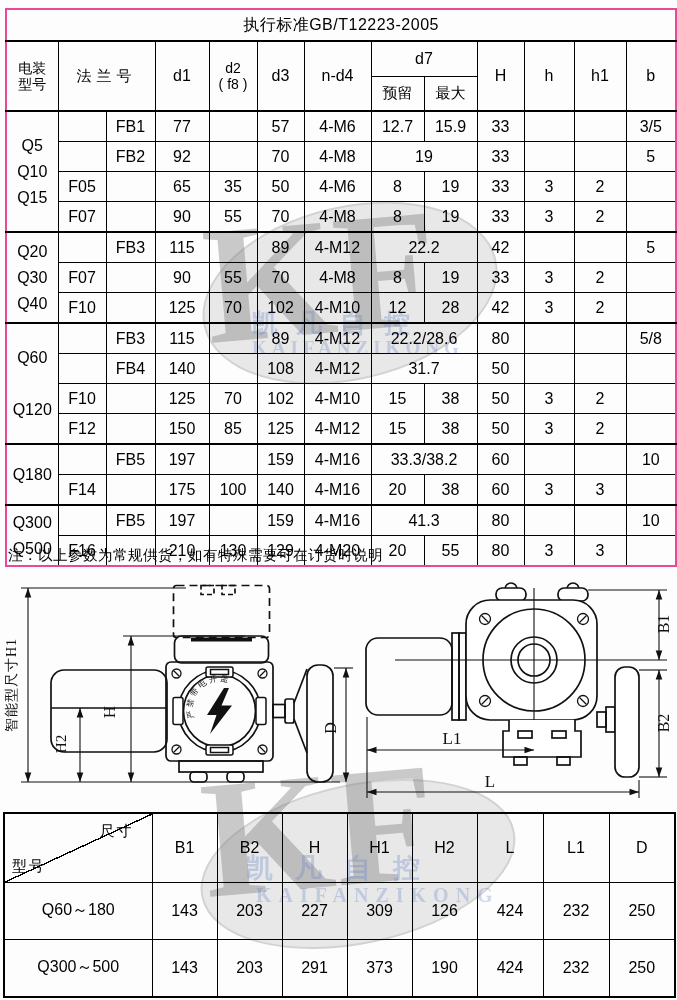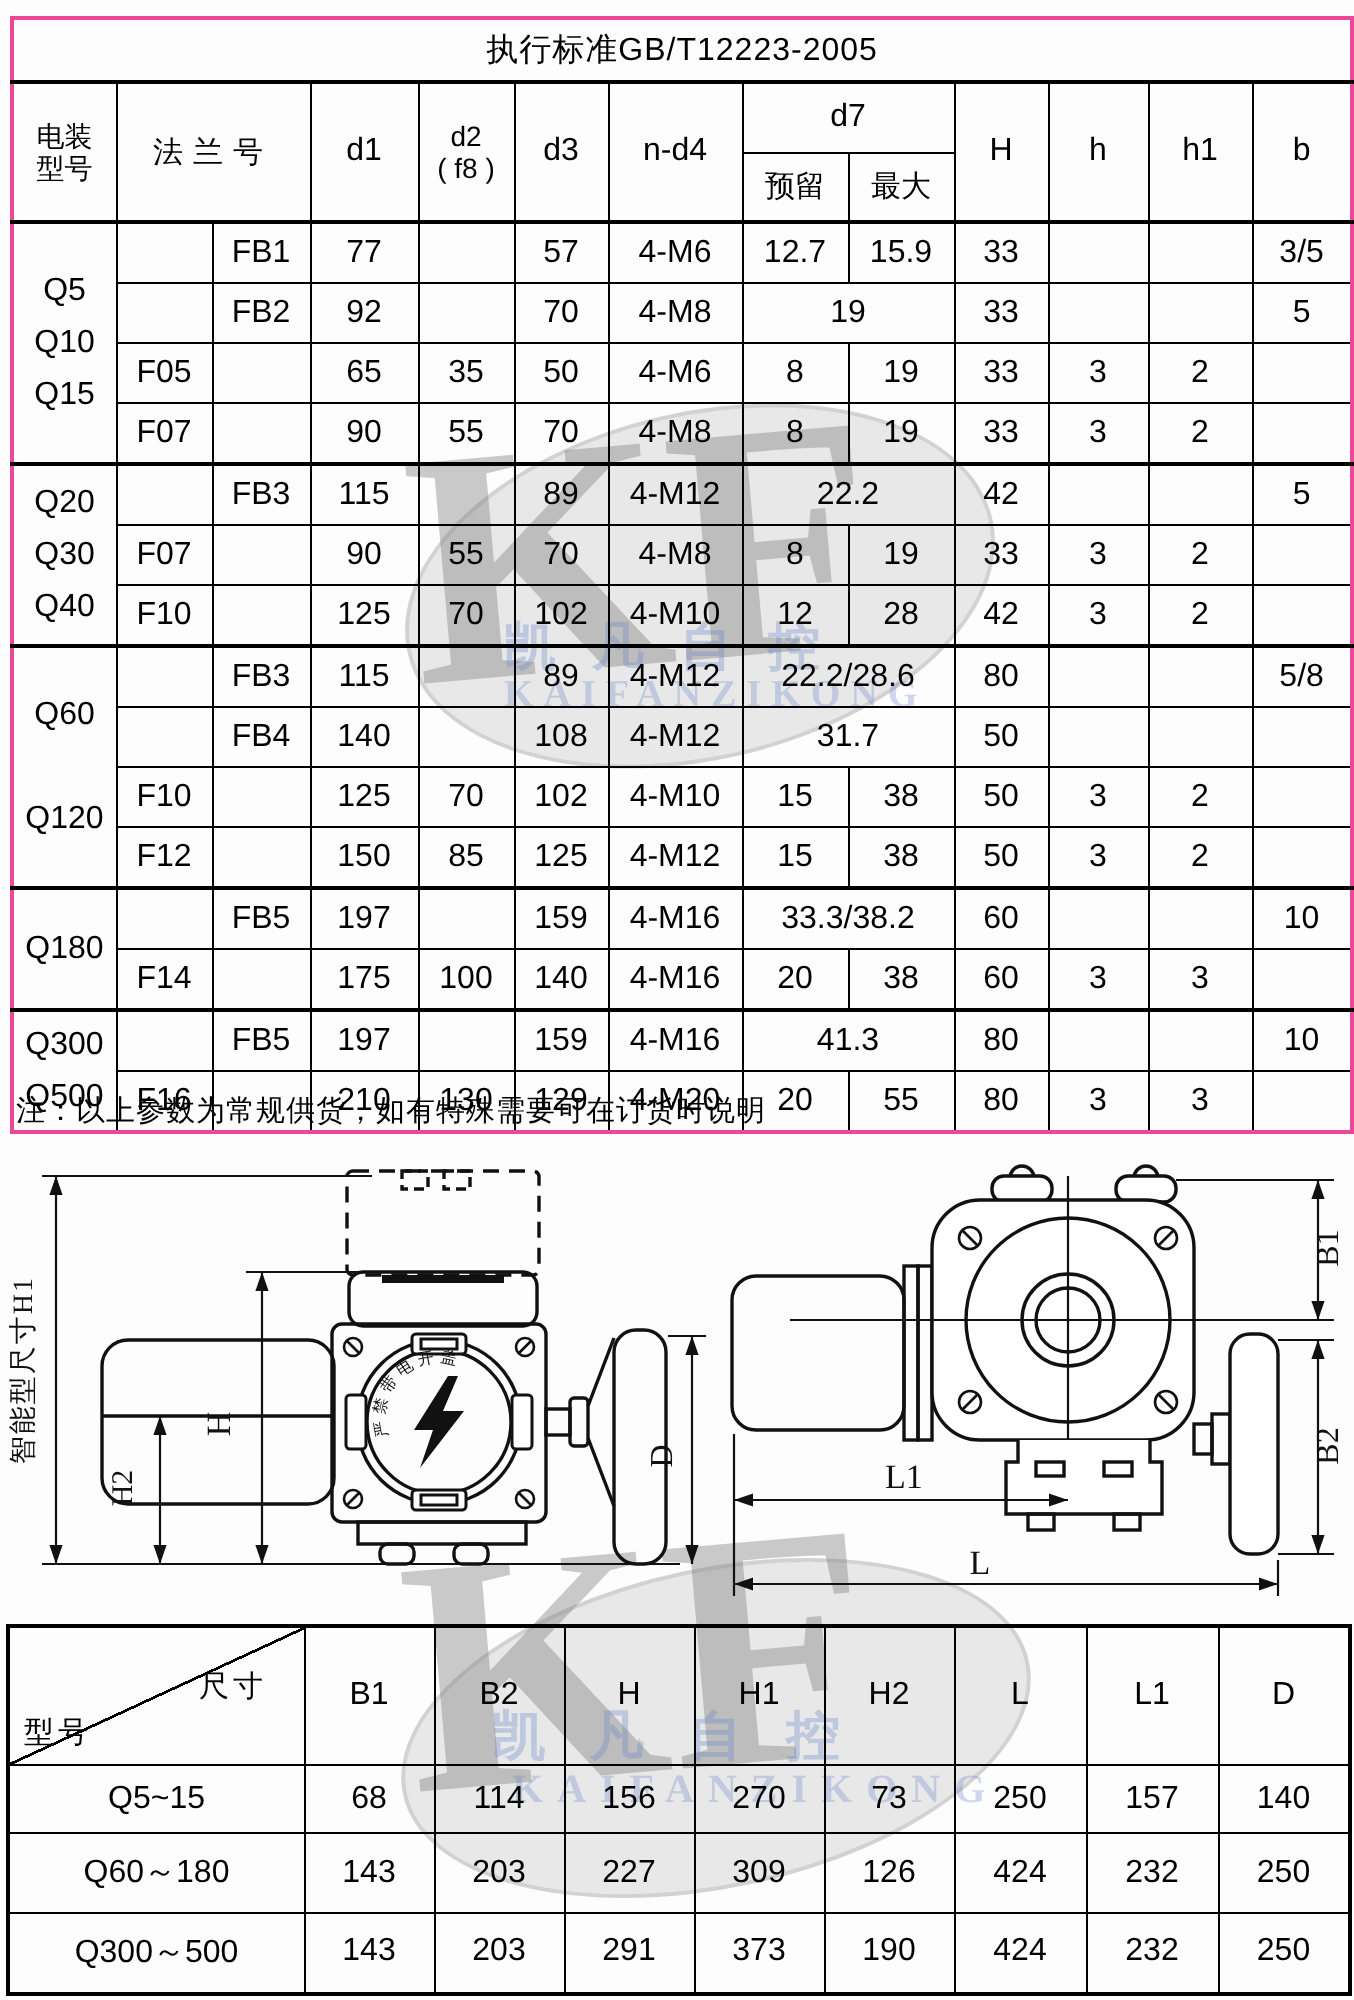--- a/index.html
+++ b/index.html
@@ -29,21 +29,21 @@
   .toptable tr.thick td { border-top:2px solid #000; }
   .toptable .grp { white-space:pre-line; line-height:26px; font-size:16px;margin-top:26px; }
   .h2lines div { line-height:16px; font-size:14px; }
 
   .bottomtable { position:absolute; left:3px; top:812px; width:671px; height:186px;
                  border:2px solid #000; font-size:16px; }
   .bottomtable .bhr td { height:68px; }
   .diag { position:relative;
           background-image:linear-gradient(to bottom right,
             transparent 49.5%, #000 49.5%, #000 50.6%, transparent 50.6%); }
-  .diag-top { position:absolute; top:8px; right:18px; font-size:15px; letter-spacing:2px;margin-top:12px; }
+  .diag-top { position:absolute; top:8px; right:18px; font-size:15px; letter-spacing:2px; }
   .diag-bottom { position:absolute; bottom:6px; left:7px; font-size:15px; letter-spacing:2px; }
 
   .note { position:absolute; left:8px; top:546px; width:660px; font-size:14.5px; letter-spacing:0.5px; }
 
   .draw { position:absolute; }
   .draw text { font-family:"Liberation Serif","DejaVu Serif",serif; fill:#111; }
 </style>
 </head>
 <body>
 
@@ -485,31 +485,20 @@
       <td>B1</td>
       <td>B2</td>
       <td>H</td>
       <td>H1</td>
       <td>H2</td>
       <td>L</td>
       <td>L1</td>
       <td>D</td>
     </tr>
     <tr>
-      <td>Q5~15</td>
-      <td>68</td>
-      <td>114</td>
-      <td>156</td>
-      <td>270</td>
-      <td>73</td>
-      <td>250</td>
-      <td>157</td>
-      <td>140</td>
-    </tr>
-    <tr>
       <td>Q60～180</td>
       <td>143</td>
       <td>203</td>
       <td>227</td>
       <td>309</td>
       <td>126</td>
       <td>424</td>
       <td>232</td>
       <td>250</td>
     </tr>

